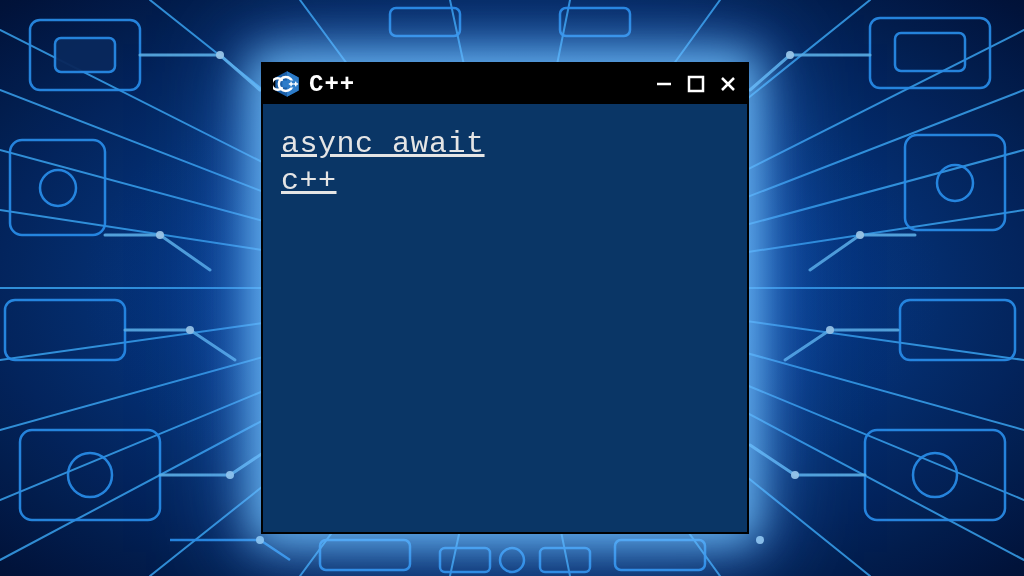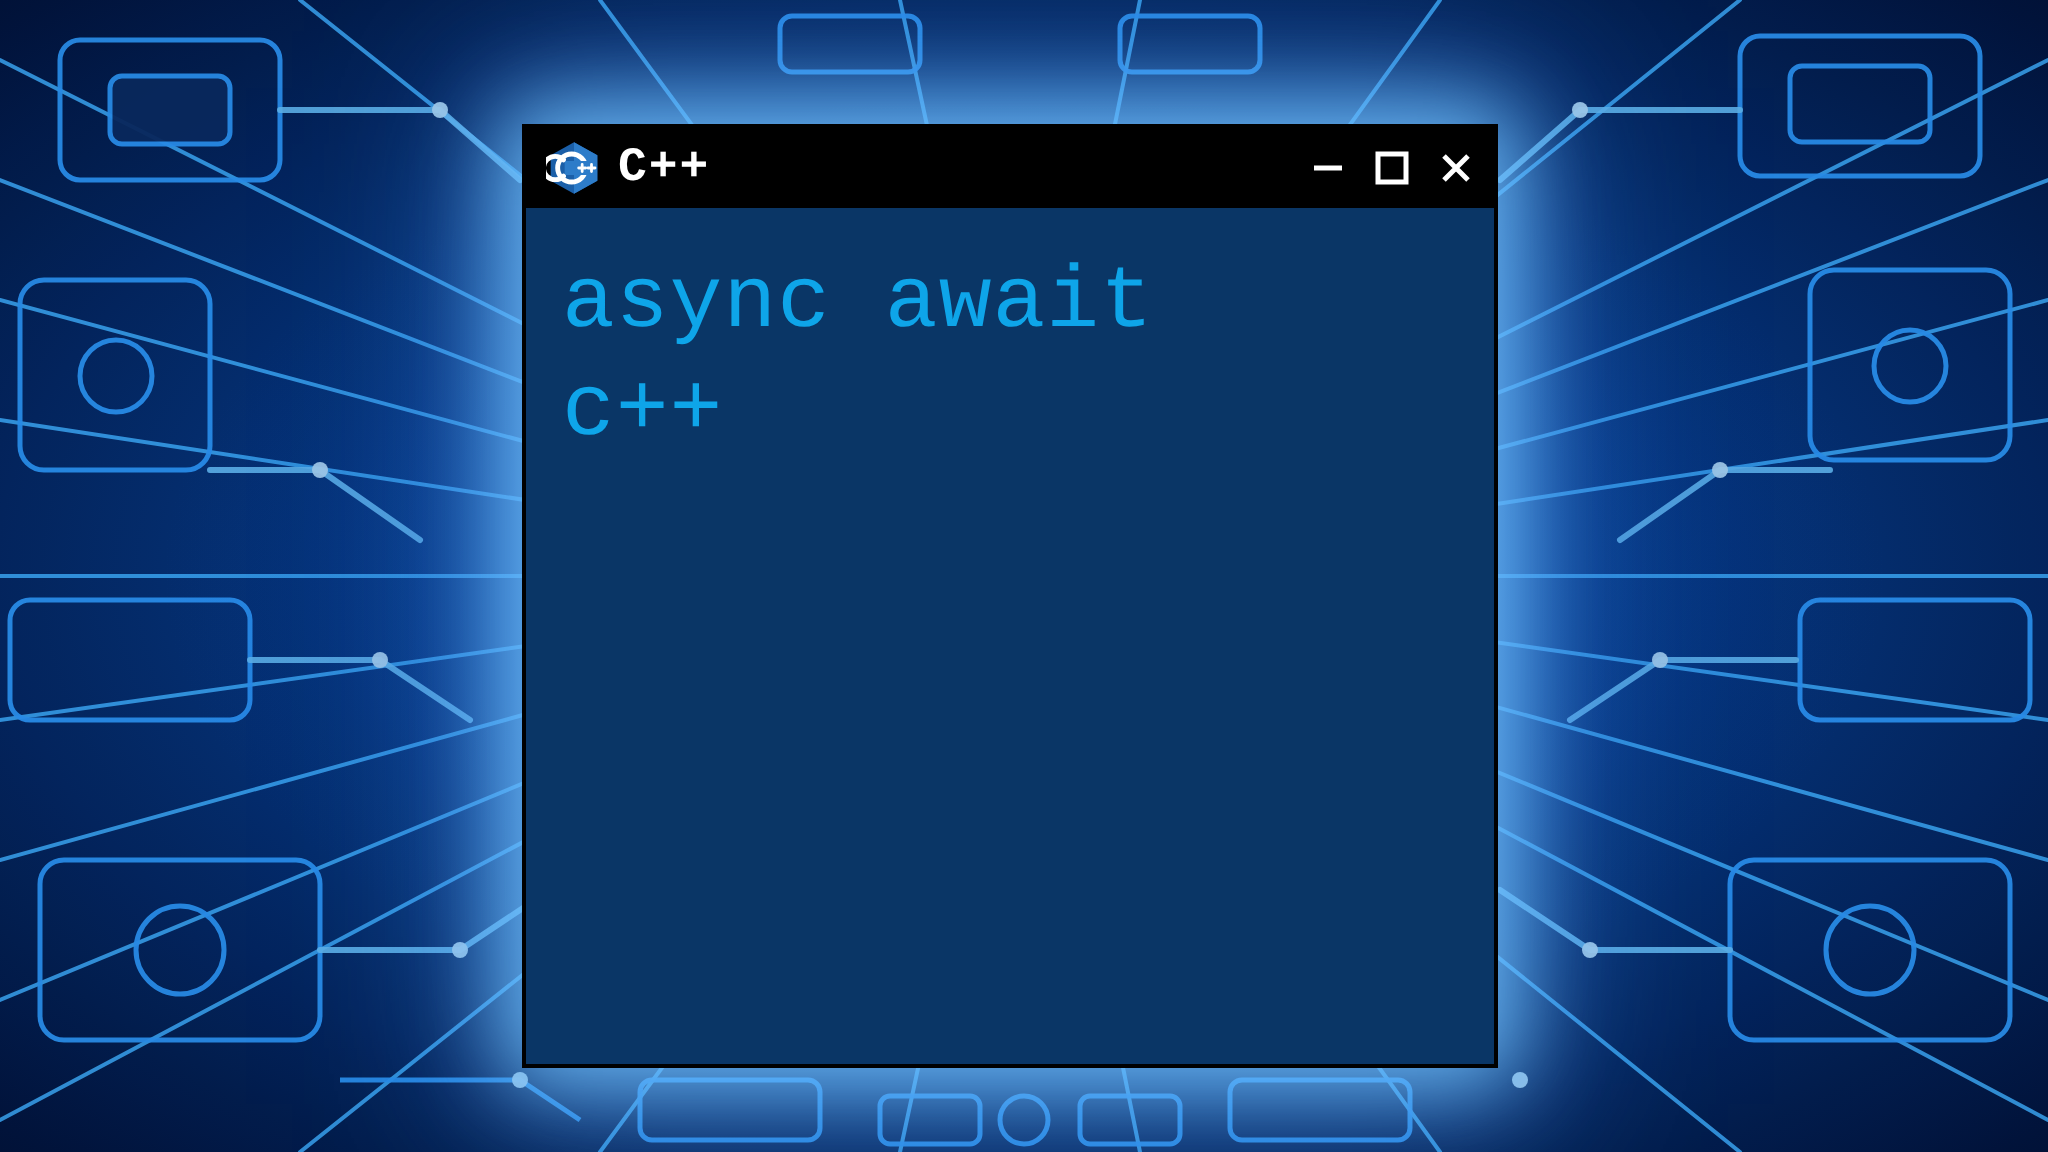--- a/index.html
+++ b/index.html
@@ -107,26 +107,27 @@
       fill: none;
     }
 
     .window-body {
       flex: 1;
       background: #0a3666;
       padding: 22px 18px;
     }
 
     .code-text {
-      color: #0ea5e9;
+      color: #e5e5e5;
       font-family: 'Consolas', 'Courier New', monospace;
-      font-size: 44px;
+      font-size: 30px;
       line-height: 1.22;
       white-space: pre-wrap;
       letter-spacing: 0.5px;
+      text-decoration: underline;
     }
   </style>
 </head>
 <body>
 
 <div class="bg-circuit">
   <div class="circuit-lines">
     <svg viewBox="0 0 1024 576" preserveAspectRatio="xMidYMid slice">
       <defs>
         <radialGradient id="bgGrad" cx="50%" cy="50%" r="75%">

